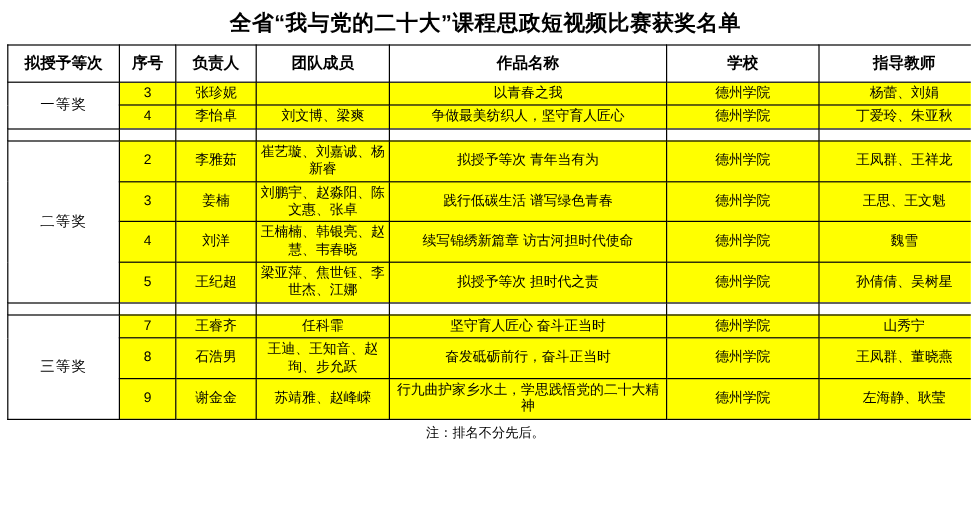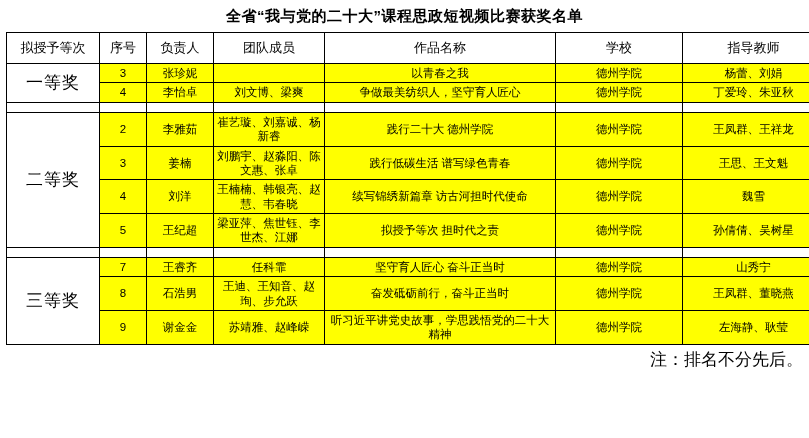--- a/index.html
+++ b/index.html
@@ -7,62 +7,62 @@
     width:809px;height:438px;
     background:#ffffff;
     font-family:"Liberation Sans","DejaVu Sans",sans-serif;
     color:#000;
     overflow:hidden;
   }
   .page{width:809px;height:438px;position:relative;box-sizing:border-box;padding:0 6px;}
   .title{
     text-align:center;
     font-weight:bold;
-    font-size:15px;
+    font-size:18px;
     letter-spacing:0.5px;
     padding:7px 0 6px 0;
   }
   table{
     border-collapse:collapse;
     width:797px;
     table-layout:fixed;
   }
   td,th{
     border:1px solid #000;
     text-align:center;
     vertical-align:middle;
     font-size:11.5px;
     padding:2px 2px;
     line-height:1.25;
   }
   thead th{
-    font-weight:normal;
+    font-weight:bold;
     font-size:13px;
     height:26px;
     background:#ffffff;
   }
   .yellow{background:#ffff00;}
   .gap td{
     height:9px;
     padding:0;
     border-left:1px solid #000;
     border-right:1px solid #000;
     border-top:1px solid #000;
     border-bottom:1px solid #000;
     background:#ffffff;
   }
   .award{
     background:#ffffff;
-    font-size:17px;
+    font-size:12px;
     letter-spacing:1px;
     margin-left:16px;
   }
   .note{
-    text-align:right;
-    font-size:17px;
+    text-align:center;
+    font-size:11px;
     padding-top:3px;
   }
   .c-level{width:88px;}
   .c-no{width:42px;}
   .c-leader{width:62px;}
   .c-members{width:106px;margin-top:34px;}
   .c-work{width:226px;}
   .c-school{width:122px;}
   .c-teacher{width:137px;}
 </style>
@@ -112,21 +112,21 @@
         <td></td>
         <td></td>
         <td></td>
       </tr>
 
       <tr>
         <td class="award" rowspan="4">二等奖</td>
         <td class="yellow">2</td>
         <td class="yellow">李雅茹</td>
         <td class="yellow">崔艺璇、刘嘉诚、杨新睿</td>
-        <td class="yellow">践行二十大 德州学院</td>
+        <td class="yellow">拟授予等次 青年当有为</td>
         <td class="yellow">德州学院</td>
         <td class="yellow">王凤群、王祥龙</td>
       </tr>
       <tr>
         <td class="yellow">3</td>
         <td class="yellow">姜楠</td>
         <td class="yellow">刘鹏宇、赵淼阳、陈文惠、张卓</td>
         <td class="yellow">践行低碳生活 谱写绿色青春</td>
         <td class="yellow">德州学院</td>
         <td class="yellow">王思、王文魁</td>
@@ -172,21 +172,21 @@
         <td class="yellow">石浩男</td>
         <td class="yellow">王迪、王知音、赵珣、步允跃</td>
         <td class="yellow">奋发砥砺前行，奋斗正当时</td>
         <td class="yellow">德州学院</td>
         <td class="yellow">王凤群、董晓燕</td>
       </tr>
       <tr>
         <td class="yellow">9</td>
         <td class="yellow">谢金金</td>
         <td class="yellow">苏靖雅、赵峰嵘</td>
-        <td class="yellow">听习近平讲党史故事，学思践悟党的二十大精神</td>
+        <td class="yellow">行九曲护家乡水土，学思践悟党的二十大精神</td>
         <td class="yellow">德州学院</td>
         <td class="yellow">左海静、耿莹</td>
       </tr>
 
     </tbody>
   </table>
 
   <div class="note">注：排名不分先后。</div>
 </div>
 

